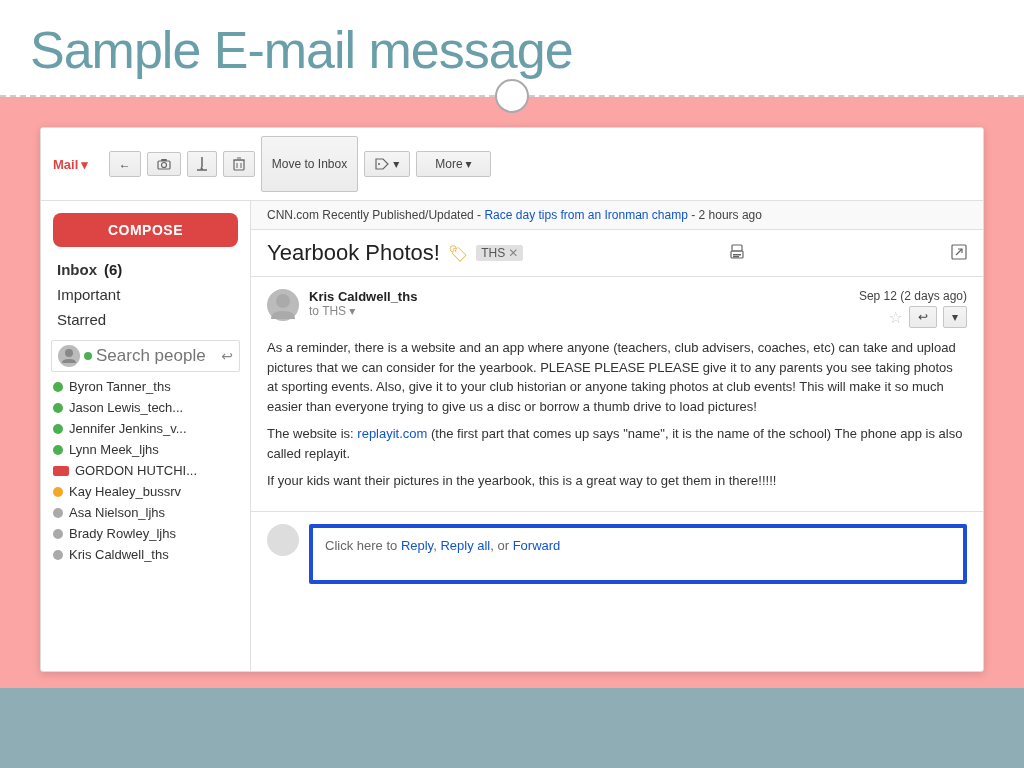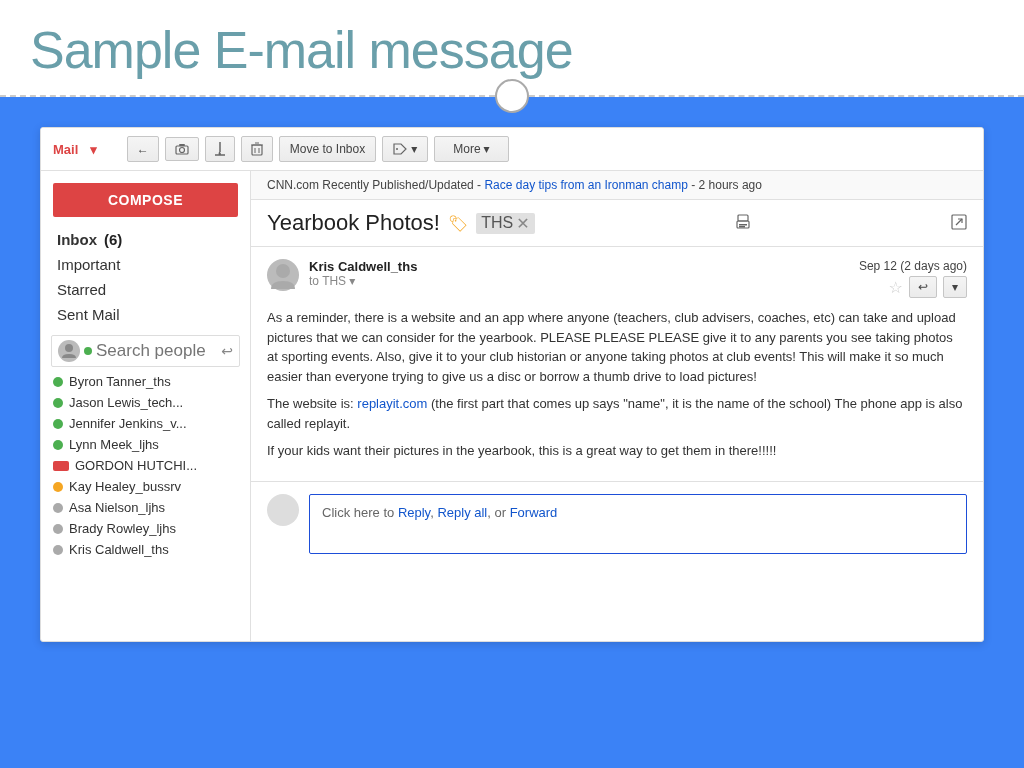--- a/index.html
+++ b/index.html
@@ -8,22 +8,22 @@
       background-color: #8fadb5;
       width: 1024px;
       height: 768px;
       overflow: hidden;
       position: relative;
     }
 
     
     .slide-container {
       width: 1024px;
-      height: 768px;
-      background: #3b82f6;
+      height: 688px;
+      background: #fca5a5;
       position: relative;
     }
 
     
     .slide-title {
       background: white;
       padding: 20px 30px 15px 30px;
       border-bottom: 2px dashed #ccc;
       position: relative;
     }
@@ -66,24 +66,24 @@
       align-items: center;
       padding: 8px 12px;
       border-bottom: 1px solid #e0e0e0;
       background: white;
       gap: 6px;
     }
     .mail-logo {
       font-size: 20px;
       color: #d44;
       font-weight: bold;
-      margin-right: 24px;
+      margin-right: 15px;
       display: flex;
       align-items: flex-start;
-      gap: 12px;
+      gap: 3px;
       cursor: pointer;
     }
     .mail-logo span {
       color: #d44;
       font-size: 13px;
     }
     .toolbar-btn {
       border: 1px solid #c6c6c6;
       background: linear-gradient(#f5f5f5, #ebebeb);
       border-radius: 2px;
@@ -93,21 +93,21 @@
       color: #444;
       display: flex;
       align-items: center;
       gap: 4px;
     }
     .toolbar-btn.icon-only { padding: 5px 9px; }
     .move-inbox-btn {
       border: 1px solid #c6c6c6;
       background: linear-gradient(#f5f5f5, #ebebeb);
       border-radius: 2px;
-      padding: 5px 10px;
+      padding: 20px 10px;
       font-size: 12px;
       cursor: pointer;
       color: #444;
     }
     .more-btn {
       border: 1px solid #c6c6c6;
       background: linear-gradient(#f5f5f5, #ebebeb);
       border-radius: 2px;
       padding: 5px 18px;
       font-size: 12px;
@@ -129,21 +129,21 @@
       width: 210px;
       border-right: 1px solid #e0e0e0;
       padding: 8px 0;
       flex-shrink: 0;
       overflow-y: auto;
     }
     .compose-btn {
       background: #d44;
       color: white;
       border: none;
-      border-radius: 2px;
+      border-radius: 8px;
       padding: 9px 20px;
       font-size: 14px;
       font-weight: bold;
       cursor: pointer;
       margin: 4px 12px 10px 12px;
       display: block;
       width: calc(100% - 24px);
       text-align: center;
       letter-spacing: 0.5px;
     }
@@ -248,21 +248,21 @@
       color: #222;
     }
     .tag-icon {
       color: #f5a623;
       font-size: 16px;
     }
     .tag-badge {
       background: #e0e0e0;
       border-radius: 2px;
       padding: 1px 5px;
-      font-size: 16px;
+      font-size: 12px;
       color: #555;
       display: flex;
       align-items: center;
       gap: 3px;
     }
     .tag-x { cursor: pointer; color: #888; }
     .print-icon, .popout-icon {
       margin-left: auto;
       color: #666;
       cursor: pointer;
@@ -323,21 +323,21 @@
     }
     .reply-avatar {
       width: 32px;
       height: 32px;
       border-radius: 50%;
       background: #ddd;
       flex-shrink: 0;
     }
     .reply-box {
       flex: 1;
-      border: 1px solid #1d4ed8;
+      border: 4px solid #1d4ed8;
       border-radius: 2px;
       padding: 10px 12px;
       min-height: 60px;
       font-size: 13px;
       color: #666;
     }
     .reply-link { color: #1155cc; text-decoration: none; }
   </style>
 </head>
 <body>
@@ -400,23 +400,20 @@
         <div class="nav-item active">
           <span>Inbox</span>
           <span class="count">(6)</span>
         </div>
         <div class="nav-item">
           <span>Important</span>
         </div>
         <div class="nav-item">
           <span>Starred</span>
         </div>
-        <div class="nav-item">
-          <span>Sent Mail</span>
-        </div>
 
         <div class="search-people-container">
           <div class="search-avatar">
             <svg width="16" height="16" viewBox="0 0 16 16">
                 <circle cx="8" cy="5" r="4" fill="#888"></circle>
                 <path d="M1 15 Q1 11 8 11 Q15 11 15 15" fill="#888"></path>
               </svg>
           </div>
           <div class="status-dot"></div>
           <input class="search-people-input" type="text" placeholder="Search people" style="">

